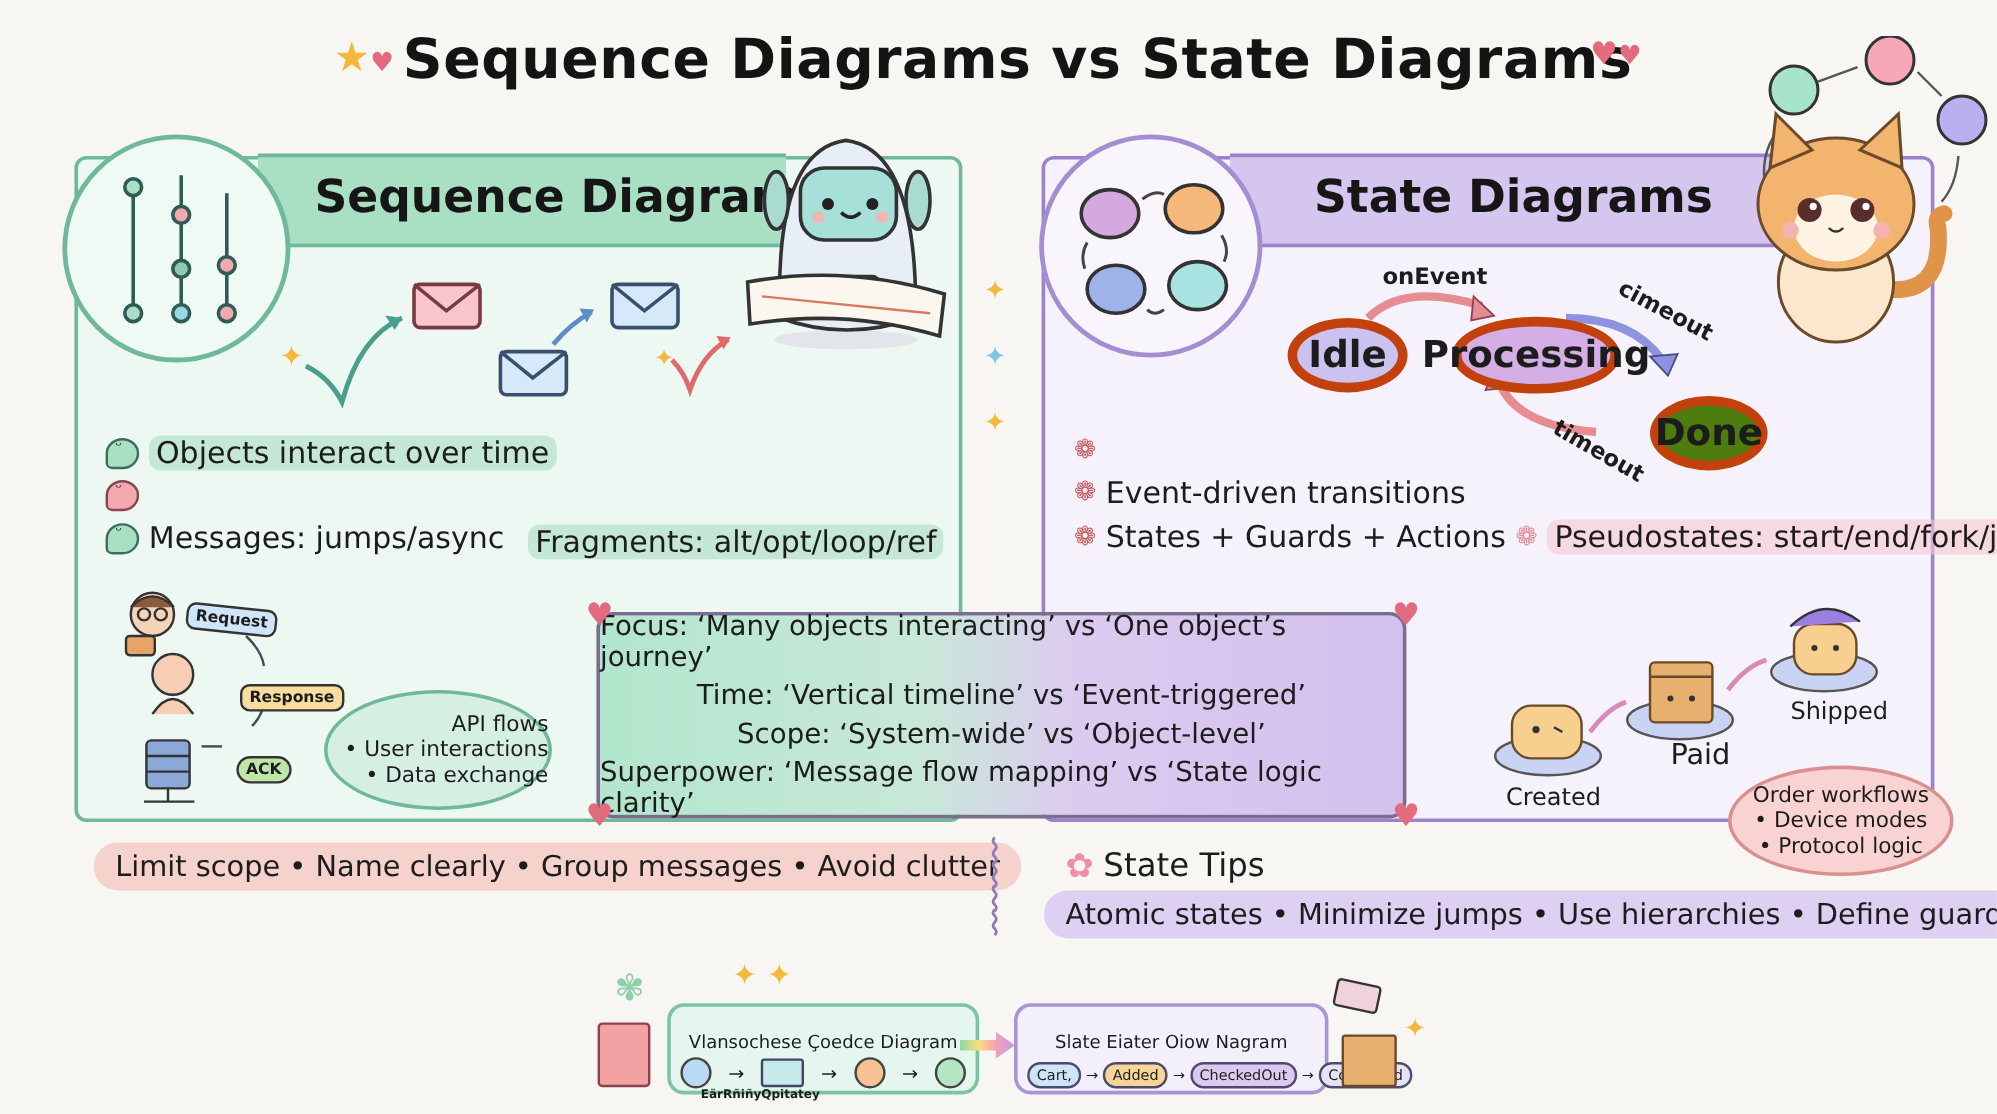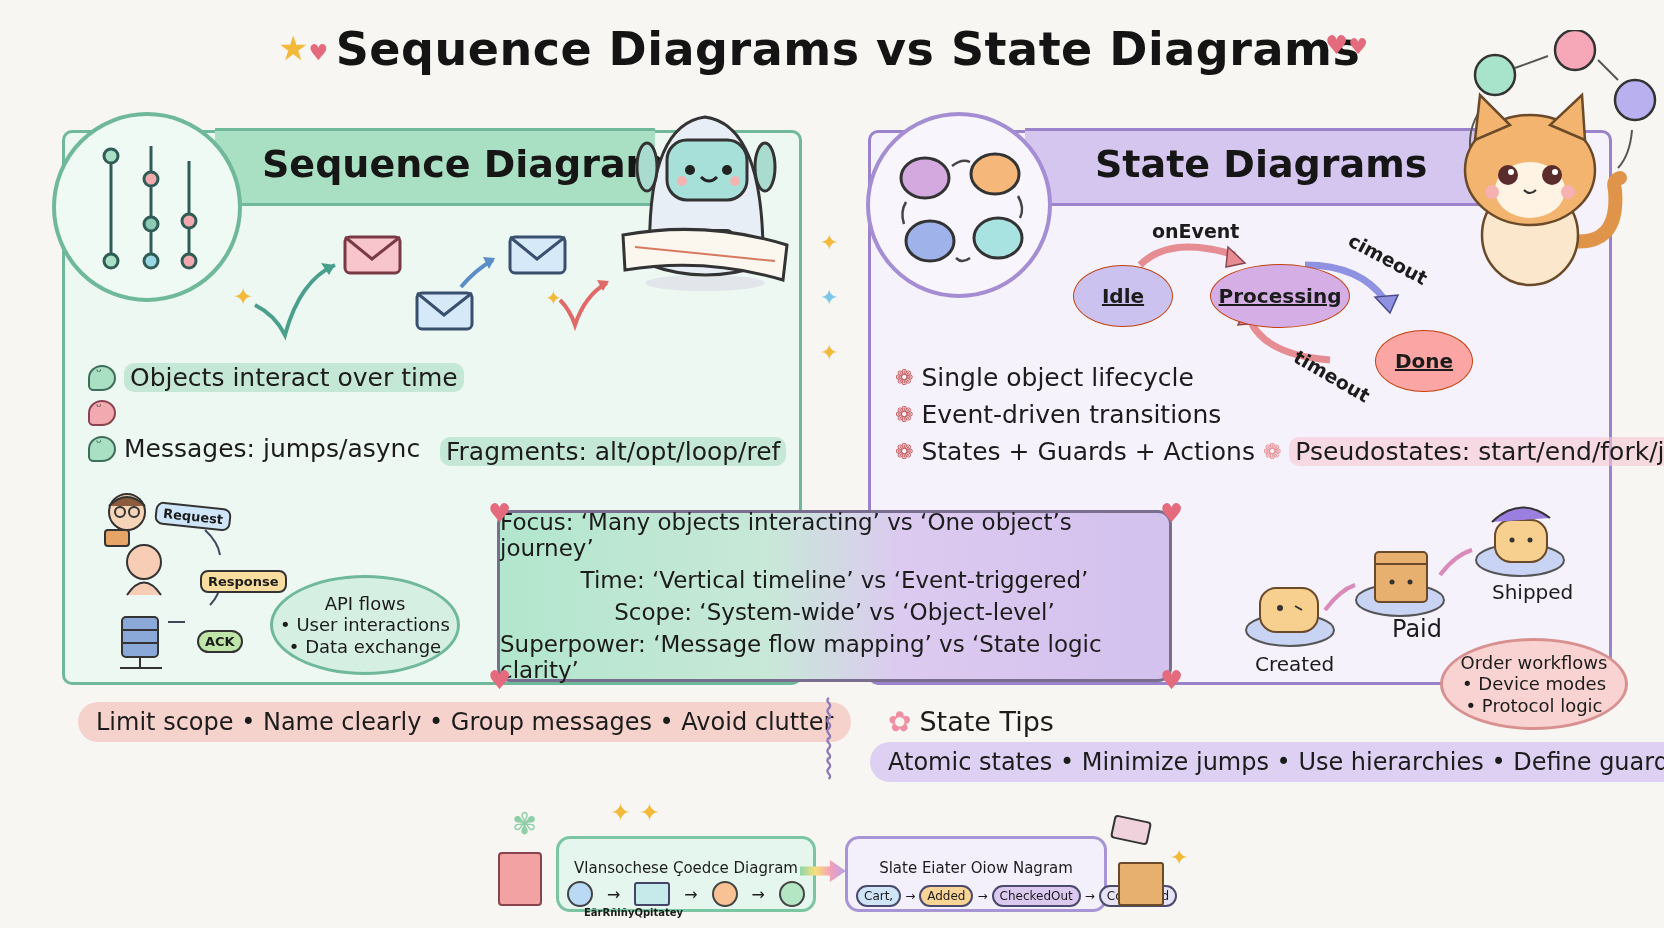--- a/index.html
+++ b/index.html
@@ -54,23 +54,23 @@
   .hl-pink { background: rgba(246, 200, 210, 0.6); border-radius: 10px; padding: 0 6px; }
   .face {
     width: 28px; height: 26px; border-radius: 50% 50% 50% 20%;
     border: 2px solid #3e6d5b; display: inline-block; position: relative; flex: none;
   }
   .face::after {
     content: "ᵕ"; position: absolute; left: 6px; top: -3px; font-size: 14px; color: #2d4a3e;
   }
   .paw { font-size: 22px; color: #c7595c; flex: none; }
   .state-node {
-    border: 1px solid #c2410c; border-radius: 50%;
+    border: 8px solid #c2410c; border-radius: 50%;
     display: flex; align-items: center; justify-content: center;
-    font-size: 20px; font-weight: bold; text-decoration: underline;
+    font-size: 31px; font-weight: bold;
   }
   .transition-label { font-size: 19px; font-weight: bold; }
   .compare-box {
     left: 497px; top: 510px; width: 675px; height: 172px;
     background: linear-gradient(90deg, #b2e6cd 0%, #c8e8d8 40%, #dccaf0 60%, #d3c1ee 100%);
     border: 3px solid #7a6e8e; border-radius: 14px;
     display: flex; flex-direction: column; justify-content: center; align-items: center;
     font-size: 23px; gap: 6px;
   }
   .heart { color: #e46a7e; font-size: 26px; }
@@ -197,21 +197,21 @@
     <line x1="40" y1="167" x2="40" y2="178" stroke="#333" stroke-width="2"></line>
     <path d="M105 40 Q118 52 120 65" stroke="#3d4a5c" stroke-width="2" fill="none"></path>
     <path d="M120 92 Q120 105 110 115" stroke="#3d4a5c" stroke-width="2" fill="none"></path>
     <path d="M85 132 L68 132" stroke="#3d4a5c" stroke-width="2" fill="none"></path>
   </svg>
 </div>
 <div class="abs pill" style="left:155px;top:505px;background:#cfe6fa;transform:rotate(6deg);">Request</div>
 <div class="abs pill" style="left:200px;top:570px;background:#f9dd9f;">Response</div>
 <div class="abs pill" style="left:197px;top:630px;background:#bfe6a8;border-radius:14px;">ACK</div>
 
-<div class="abs oval" style="left:270px;top:575px;width:190px;height:100px;background:#d6efe3;border:3px solid #6fb99a;">
+<div class="abs oval" style="left:270px;top:575px;width:190px;height:100px;background:#d6efe3;border:3px solid #6fb99a;align-items:flex-end;">
   <span>API flows</span>
   <span>• User interactions</span>
   <span>• Data exchange</span>
 </div>
 
 <div class="abs" style="left:820px;top:230px;display:flex;flex-direction:column;gap:30px;font-size:22px;">
   <span class="sparkle">✦</span>
   <span style="color:#7cc6e8;">✦</span>
   <span class="sparkle">✦</span>
 </div>
@@ -271,26 +271,25 @@
     <path d="M270 135 Q205 130 190 95" stroke="#e58d93" stroke-width="7" fill="none"></path>
     <polygon points="186,82 178,100 200,98" fill="#e58d93" stroke="#8a4450" stroke-width="1.5"></polygon>
   </svg>
 </div>
 <div class="abs transition-label" style="left:1152px;top:220px;">onEvent</div>
 <div class="abs transition-label" style="left:1345px;top:248px;transform:rotate(28deg);">cimeout</div>
 <div class="abs transition-label" style="left:1290px;top:365px;transform:rotate(30deg);">timeout</div>
 
 <div class="abs state-node" style="left:1073px;top:265px;width:100px;height:62px;background:#cbc2f0;">Idle</div>
 <div class="abs state-node" style="left:1210px;top:264px;width:140px;height:64px;background:#d6aee6;">Processing</div>
-<div class="abs state-node" style="left:1375px;top:330px;width:98px;height:62px;background:#fca5a5;">Done</div>
+<div class="abs state-node" style="left:1375px;top:330px;width:98px;height:62px;background:#4d7c0f;">Done</div>
 
 <div class="abs" style="left:895px;top:363px;display:flex;flex-direction:column;gap:8px;">
   <div class="bullet">
     <span class="paw">❁</span>
-    <span>Single object lifecycle</span>
   </div>
   <div class="bullet">
     <span class="paw">❁</span>
     <span>Event-driven transitions</span>
   </div>
   <div class="bullet">
     <span class="paw">❁</span>
     <span>States + Guards + Actions</span>
     <span class="paw" style="color:#e48c92;">❁</span>
     <span class="hl-pink">Pseudostates: start/end/fork/join</span>

